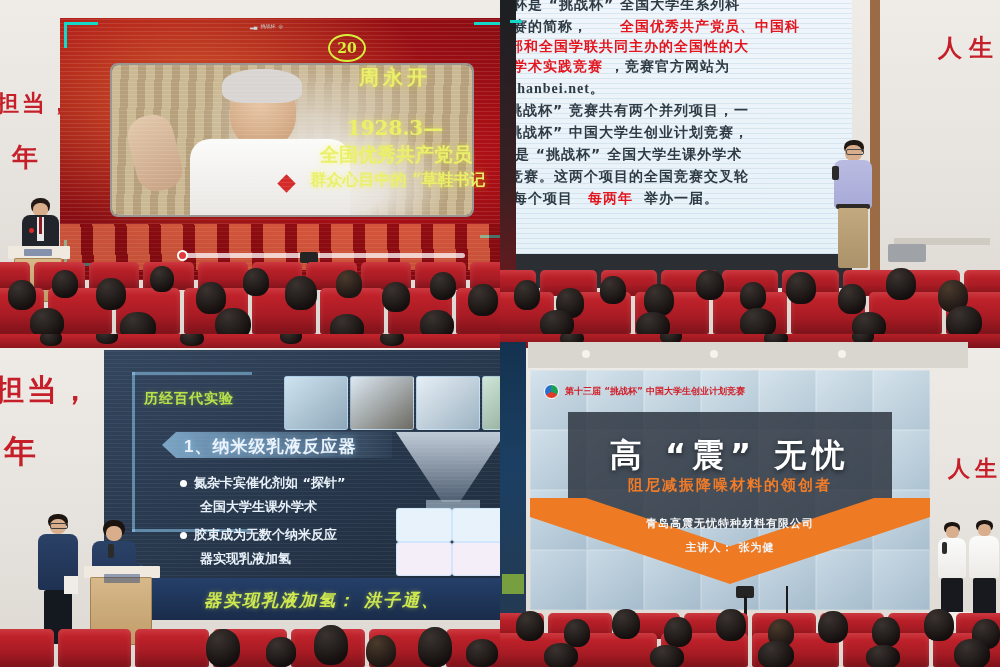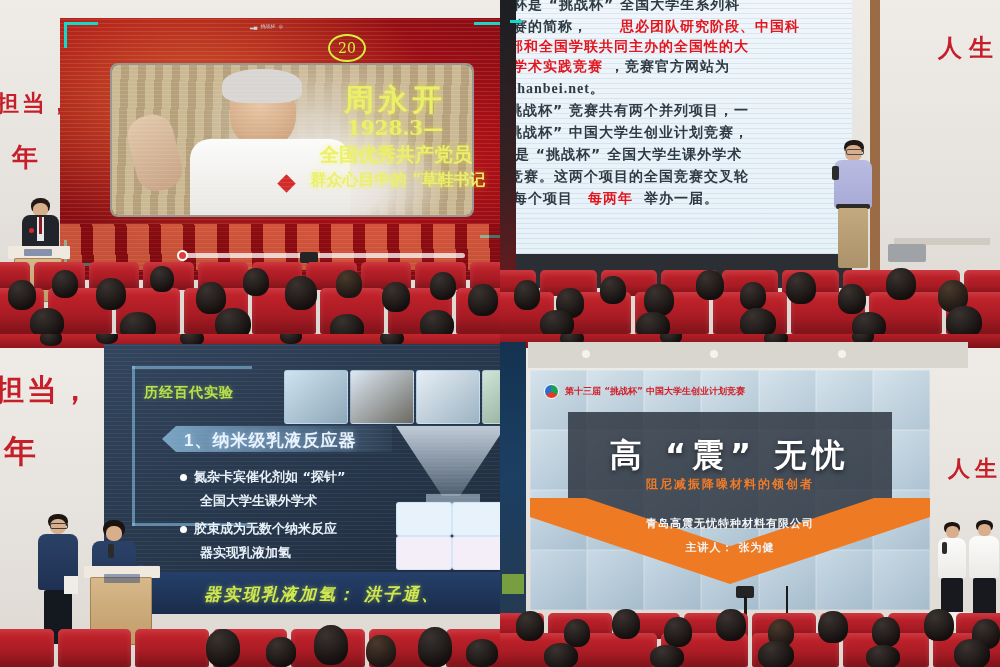--- a/index.html
+++ b/index.html
@@ -36,21 +36,21 @@
   
   .screen{position:absolute;overflow:hidden;}
 
   
   .s-red{background:
       radial-gradient(ellipse at 30% 30%,rgba(255,140,60,.55),transparent 55%),
       radial-gradient(ellipse at 75% 55%,rgba(200,20,25,.9),transparent 70%),
       linear-gradient(160deg,#a81014 0%,#8c0c12 40%,#6d080e 100%);}
   .teal-corner{position:absolute;background:#14d8c8;}
   .badge20{position:absolute;width:34px;height:24px;border:2px solid #d4f03a;
-    border-radius:50%;color:#d4f03a;font-weight:400;font-size:14px;
+    border-radius:50%;color:#d4f03a;font-weight:700;font-size:14px;
     display:flex;align-items:center;justify-content:center;
     font-family:"DejaVu Serif",serif;}
   .vid-box{position:absolute;border:2px solid rgba(255,255,255,.55);border-radius:8px;
     overflow:hidden;background:#1d1712;}
   .scan{position:absolute;inset:0;
     background:repeating-linear-gradient(0deg,rgba(255,255,255,.10) 0 1px,rgba(0,0,0,0) 1px 4px);}
   .red-text{position:absolute;color:#eaf06a;font-weight:700;text-align:center;
     font-family:"DejaVu Serif",serif;text-shadow:0 0 6px rgba(255,255,0,.45);white-space:nowrap;}
   .progress{position:absolute;height:5px;border-radius:3px;background:rgba(255,255,255,.75);}
   .progress .knob{position:absolute;left:-3px;top:-3px;width:11px;height:11px;border-radius:50%;
@@ -157,21 +157,21 @@
              background:radial-gradient(circle at 45% 35%,#e8c7a6,#c89a74);"></div>
         <div style="position:absolute;left:110px;top:4px;width:80px;height:34px;border-radius:46% 46% 30% 30%;
              background:#d8d5d2;"></div>
         <div style="position:absolute;left:78px;top:74px;width:160px;height:80px;border-radius:20px 20px 0 0;
              background:linear-gradient(180deg,#fbfbfa,#e8e6e2);"></div>
         <div style="position:absolute;left:168px;top:112px;width:13px;height:13px;background:#d42a2a;
              transform:rotate(45deg);"></div>
         <div class="scan"></div>
       </div>
 
-      <div class="red-text" style="left:250px;top:62px;width:170px;font-size:30px;letter-spacing:4px;">周永开</div>
+      <div class="red-text" style="left:250px;top:46px;width:170px;font-size:20px;letter-spacing:4px;">周永开</div>
       <div class="red-text" style="left:250px;top:98px;width:170px;font-size:20px;">1928.3—</div>
       <div class="red-text" style="left:236px;top:124px;width:200px;font-size:19px;">全国优秀共产党员</div>
       <div class="red-text" style="left:232px;top:152px;width:212px;font-size:16px;">群众心目中的 “草鞋书记</div>
 
       <div style="position:absolute;left:0;right:0;bottom:10px;height:46px;
            background:repeating-linear-gradient(88deg,rgba(255,140,90,.55) 0 22px,rgba(130,10,15,.5) 22px 34px);"></div>
       <div class="progress" style="left:120px;bottom:22px;width:285px;">
         <div class="knob"></div>
       </div>
     </div>
@@ -239,21 +239,21 @@
     <div class="wall"></div>
     <div class="wall-grad"></div>
     <div class="wood-strip" style="left:370px;top:0;width:10px;height:290px;"></div>
     <div class="wall-cn" style="right:0px;top:32px;font-size:24px;letter-spacing:7px;">人生</div>
 
     <div class="screen s-white" style="left:-8px;top:-4px;width:360px;height:258px;">
       <div class="lines"></div>
 
       <div class="tw-line tw-dark" style="left:6px;top:0px;font-size:14px;">战杯是 “挑战杯” 全国大学生系列科</div>
       <div class="tw-line tw-dark" style="left:6px;top:22px;font-size:14px;">竞赛的简称，</div>
-      <div class="tw-line tw-red" style="left:128px;top:22px;font-size:14px;">思必团队研究阶段、中国科</div>
+      <div class="tw-line tw-red" style="left:128px;top:22px;font-size:14px;">全国优秀共产党员、中国科</div>
       <div class="tw-line tw-red" style="left:2px;top:42px;font-size:14px;">育部和全国学联共同主办的全国性的大</div>
       <div class="tw-line tw-red" style="left:6px;top:62px;font-size:14px;">外学术实践竞赛</div>
       <div class="tw-line tw-dark" style="left:118px;top:62px;font-size:14px;">，竞赛官方网站为</div>
       <div class="tw-line tw-dark" style="left:2px;top:84px;font-size:14px;font-family:'Liberation Serif',serif;">aozhanbei.net。</div>
       <div class="tw-line tw-dark" style="left:16px;top:106px;font-size:14px;">挑战杯” 竞赛共有两个并列项目，一</div>
       <div class="tw-line tw-dark" style="left:16px;top:128px;font-size:14px;">挑战杯” 中国大学生创业计划竞赛，</div>
       <div class="tw-line tw-dark" style="left:8px;top:150px;font-size:14px;">则是 “挑战杯” 全国大学生课外学术</div>
       <div class="tw-line tw-dark" style="left:2px;top:172px;font-size:14px;">品竞赛。这两个项目的全国竞赛交叉轮</div>
       <div class="tw-line tw-dark" style="left:6px;top:194px;font-size:14px;">，每个项目</div>
       <div class="tw-line tw-red" style="left:96px;top:194px;font-size:14px;">每两年</div>
@@ -324,21 +324,21 @@
     <div class="wall-cn" style="left:4px;top:96px;font-size:32px;">年</div>
 
     <div style="position:absolute;left:0;top:0;width:500px;height:14px;
          background:linear-gradient(180deg,#c5242c,#8e161d);"></div>
     <div class="head" style="left:40px;top:-4px;width:22px;height:16px;"></div>
     <div class="head" style="left:96px;top:-6px;width:22px;height:16px;"></div>
     <div class="head" style="left:180px;top:-4px;width:24px;height:16px;"></div>
     <div class="head" style="left:280px;top:-6px;width:22px;height:16px;"></div>
     <div class="head" style="left:380px;top:-4px;width:24px;height:16px;"></div>
 
-    <div class="screen s-navy" style="left:104px;top:10px;width:396px;height:270px;">
+    <div class="screen s-navy" style="left:104px;top:16px;width:396px;height:270px;">
       <div class="scan" style="opacity:.5;"></div>
 
       <div style="position:absolute;left:28px;top:22px;width:3px;height:160px;background:rgba(140,200,240,.55);"></div>
       <div style="position:absolute;left:28px;top:22px;width:120px;height:3px;background:rgba(140,200,240,.55);"></div>
       <div style="position:absolute;left:28px;top:179px;width:120px;height:3px;background:rgba(140,200,240,.55);"></div>
 
       <div class="tag-green" style="left:40px;top:40px;font-size:14px;letter-spacing:1px;">历经百代实验</div>
 
       <div class="thumb" style="left:180px;top:26px;width:62px;height:52px;background:linear-gradient(140deg,#cfe3f0,#8ea7b8);"></div>
       <div class="thumb" style="left:246px;top:26px;width:62px;height:52px;background:linear-gradient(140deg,#dce8f2,#6c6a62);"></div>
@@ -473,21 +473,21 @@
         <span class="br-logo"></span>
         <span class="br-header-txt">第十三届 “挑战杯” 中国大学生创业计划竞赛</span>
       </div>
 
       <div class="dark-panel" style="left:38px;top:42px;width:324px;height:116px;"></div>
 
       <div class="orange-chev" style="left:0;top:128px;width:400px;height:86px;
            clip-path:polygon(0 0,14% 0,50% 56%,86% 0,100% 0,100% 22%,50% 100%,0 22%);"></div>
 
       <div class="br-title" style="top:64px;font-size:32px;">高 “震” 无忧</div>
-      <div class="br-sub" style="top:106px;font-size:12px;">阻尼减振降噪材料的领创者</div>
+      <div class="br-sub" style="top:106px;font-size:15px;">阻尼减振降噪材料的领创者</div>
       <div class="br-org" style="top:146px;font-size:11px;">青岛高震无忧特种材料有限公司</div>
       <div class="br-speaker" style="top:170px;font-size:11px;">主讲人： 张为健</div>
     </div>
 
     <div class="person" style="left:436px;top:188px;width:32px;height:98px;">
       <div class="p-head" style="left:8px;top:0;width:16px;height:12px;background:#1c1410;"></div>
       <div class="p-face" style="left:10px;top:4px;width:13px;height:12px;"></div>
       <div class="p-body" style="left:2px;top:16px;width:28px;height:40px;background:linear-gradient(180deg,#fbfbfb,#ecebe8);"></div>
       <div class="p-legs" style="left:5px;top:56px;width:22px;height:44px;background:#17191f;"></div>
       <div class="mic" style="left:6px;top:20px;width:5px;height:12px;"></div>

